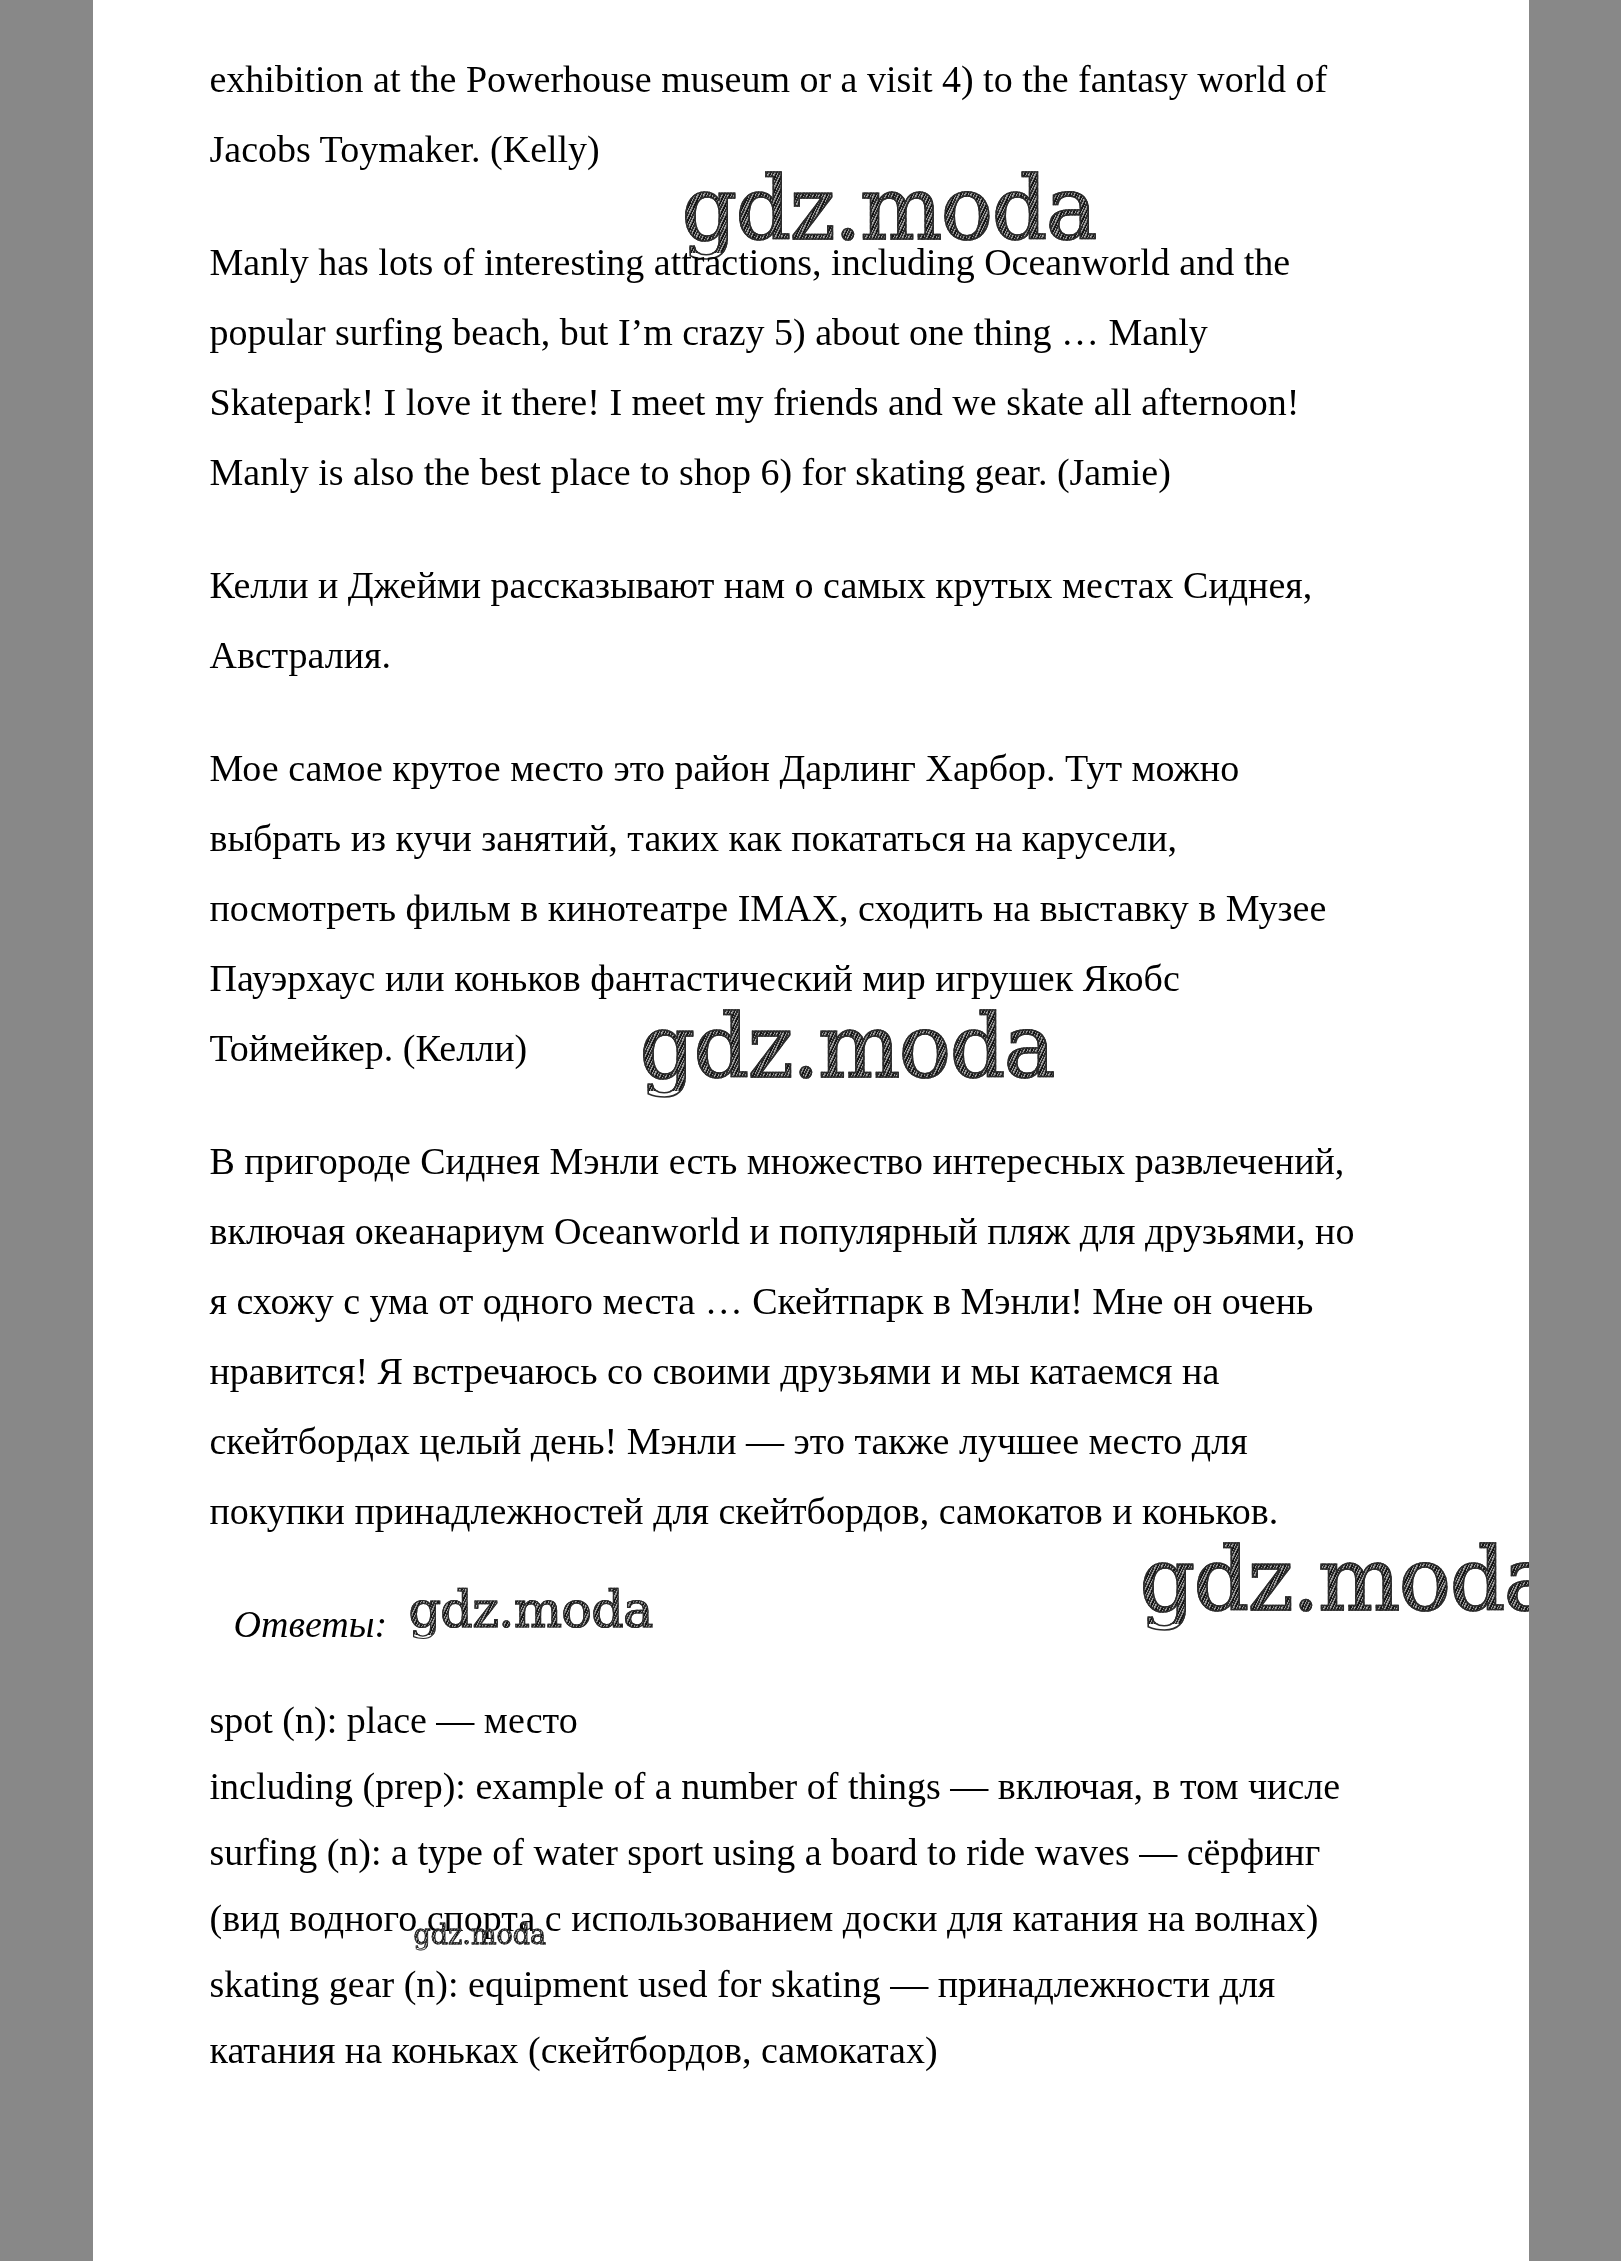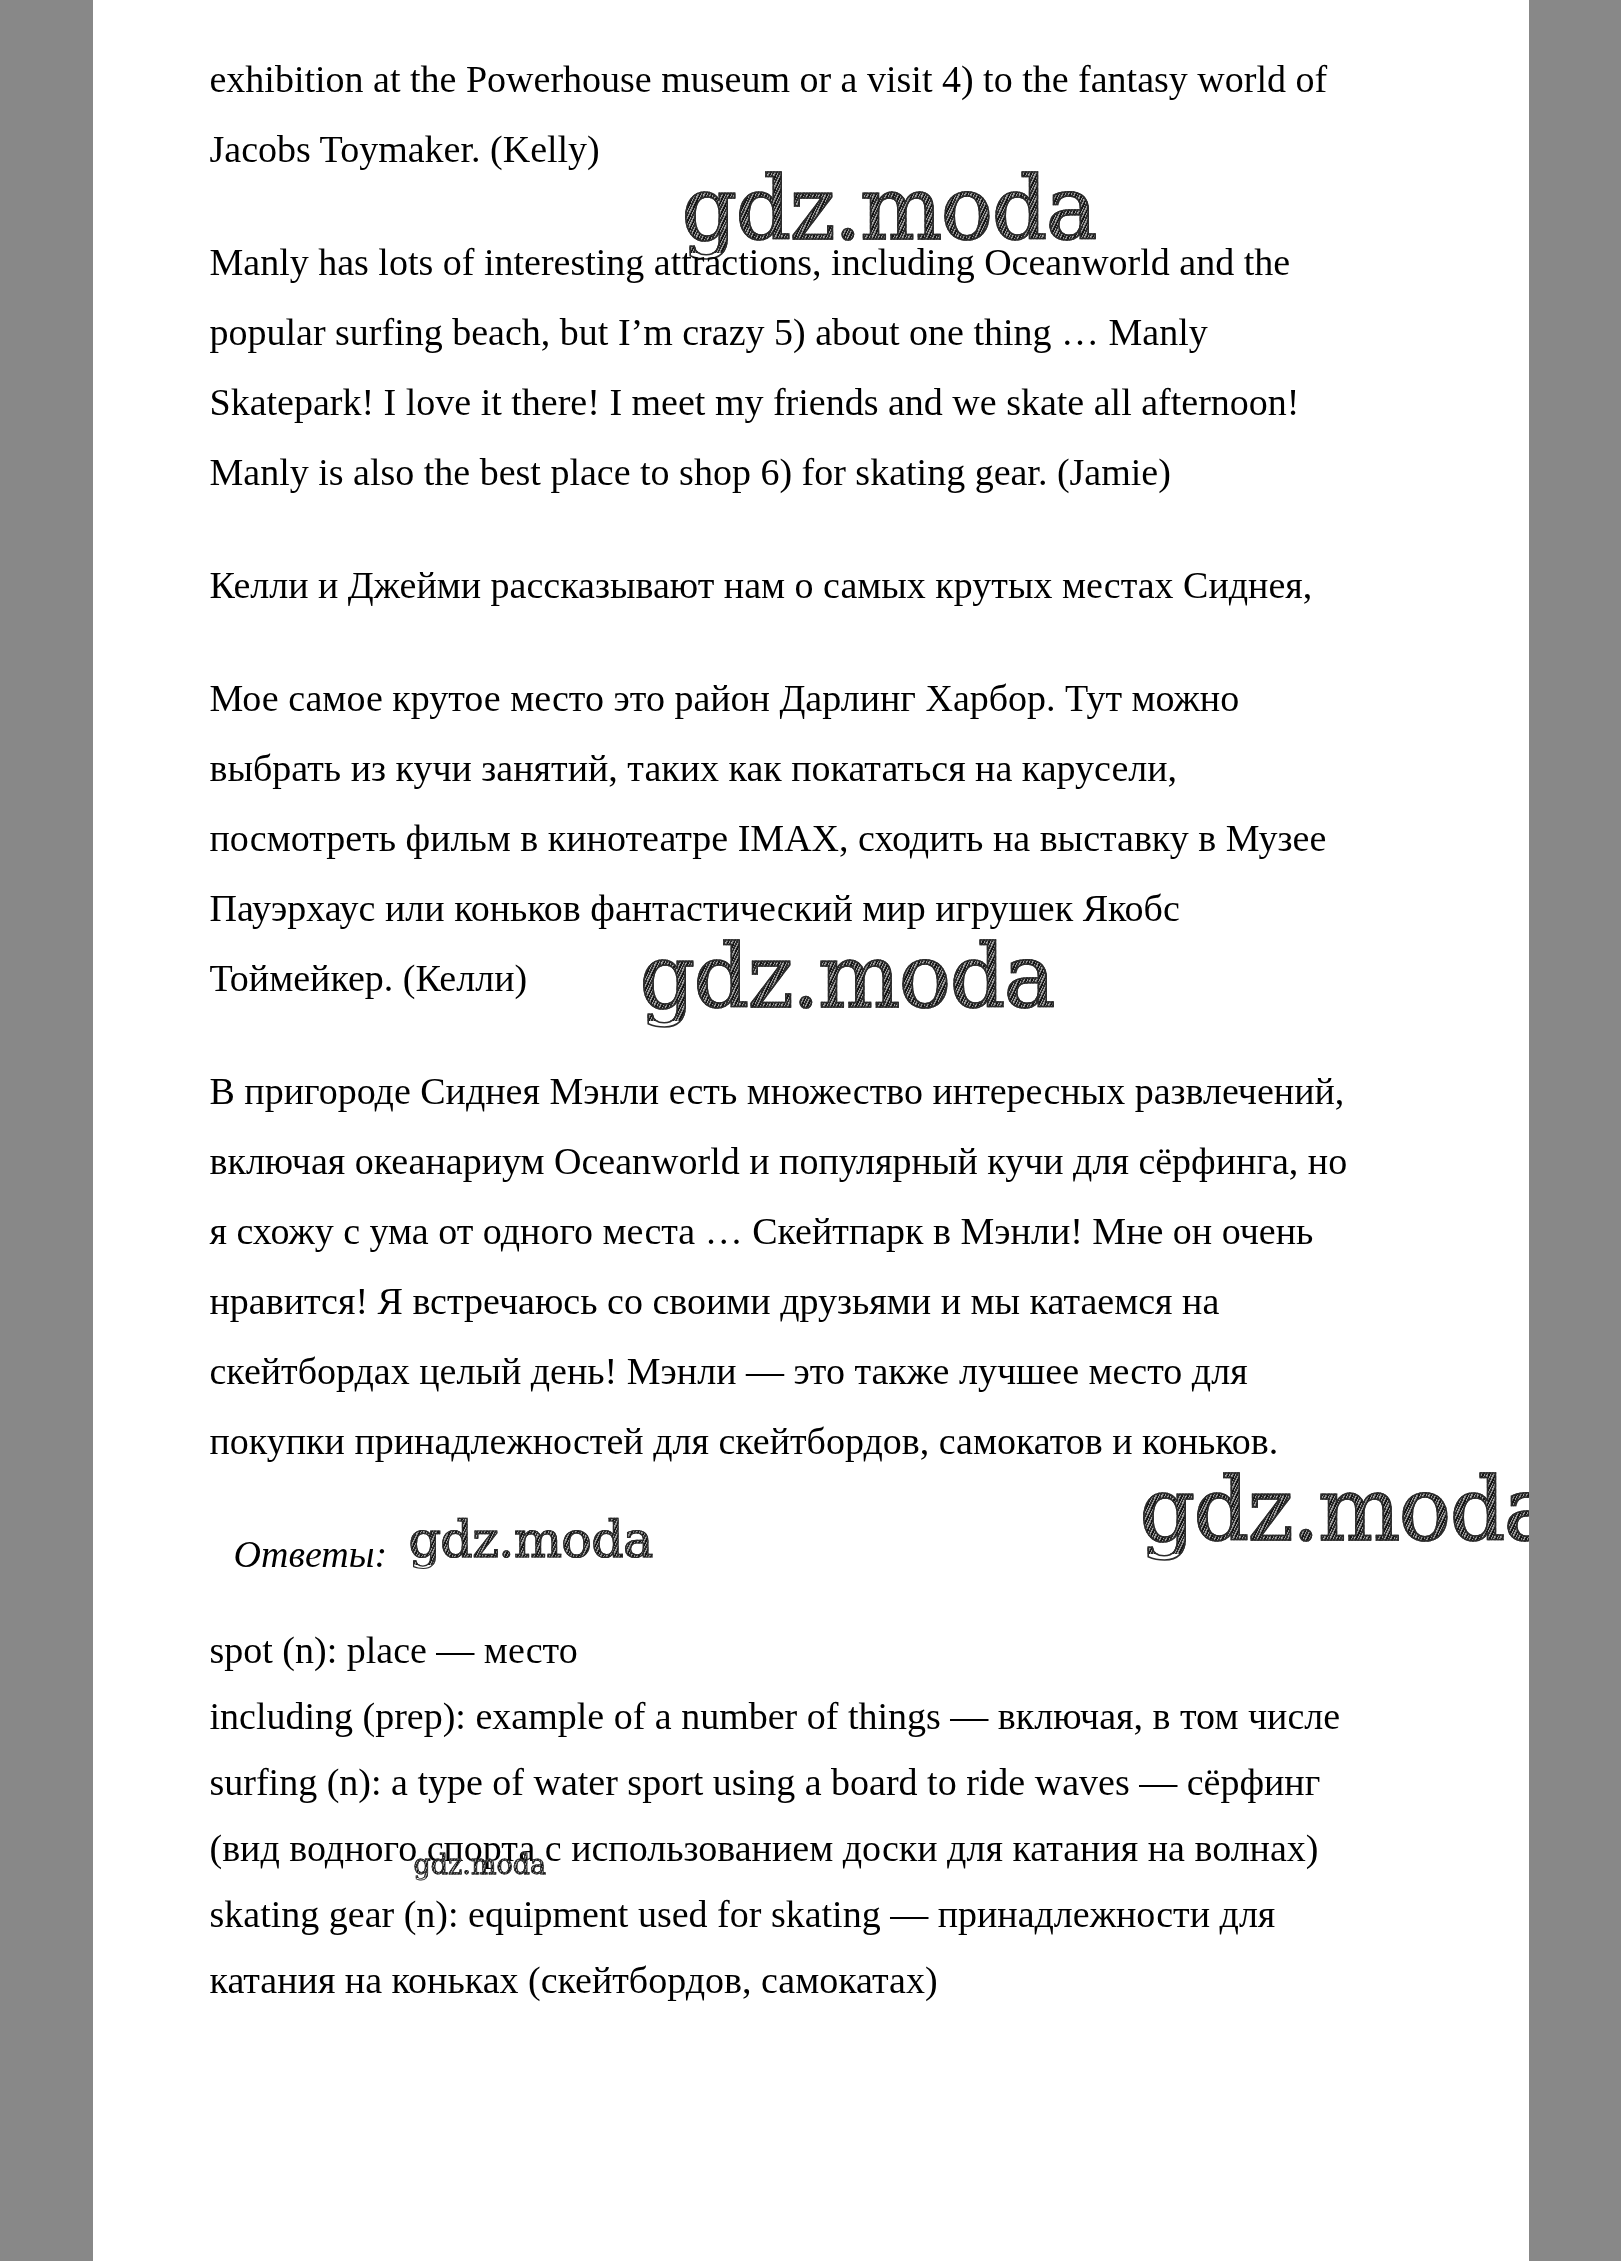--- a/index.html
+++ b/index.html
@@ -75,36 +75,37 @@
 
     <div class="para">
       <div class="line">Manly has lots of interesting attractions, including Oceanworld and the</div>
       <div class="line">popular surfing beach, but I’m crazy 5) about one thing … Manly</div>
       <div class="line">Skatepark! I love it there! I meet my friends and we skate all afternoon!</div>
       <div class="line">Manly is also the best place to shop 6) for skating gear. (Jamie)</div>
     </div>
 
     <div class="para">
       <div class="line">Келли и Джейми рассказывают нам о самых крутых местах Сиднея,</div>
+      <div class="line">Австралия.</div>
     </div>
 
     <div class="para">
       <div class="line">Мое самое крутое место это район Дарлинг Харбор. Тут можно</div>
       <div class="line">выбрать из кучи занятий, таких как покататься на карусели,</div>
       <div class="line">посмотреть фильм в кинотеатре IMAX, сходить на выставку в Музее</div>
       <div class="line">Пауэрхаус или коньков фантастический мир игрушек Якобс</div>
       <div class="line">
         <span>Тоймейкер. (Келли)</span>
         <span class="wm wm-large wm-center">gdz.moda</span>
       </div>
     </div>
 
     <div class="para">
       <div class="line">В пригороде Сиднея Мэнли есть множество интересных развлечений,</div>
-      <div class="line">включая океанариум Oceanworld и популярный кучи для сёрфинга, но</div>
+      <div class="line">включая океанариум Oceanworld и популярный пляж для друзьями, но</div>
       <div class="line">я схожу с ума от одного места … Скейтпарк в Мэнли! Мне он очень</div>
       <div class="line">нравится! Я встречаюсь со своими друзьями и мы катаемся на</div>
       <div class="line">скейтбордах целый день! Мэнли — это также лучшее место для</div>
       <div class="line">покупки принадлежностей для скейтбордов, самокатов и коньков.</div>
     </div>
 
     <div class="para answers">
       <div class="line">
         <span class="answers-label">Ответы:</span>
         <span class="wm wm-medium wm-after-answers">gdz.moda</span>

